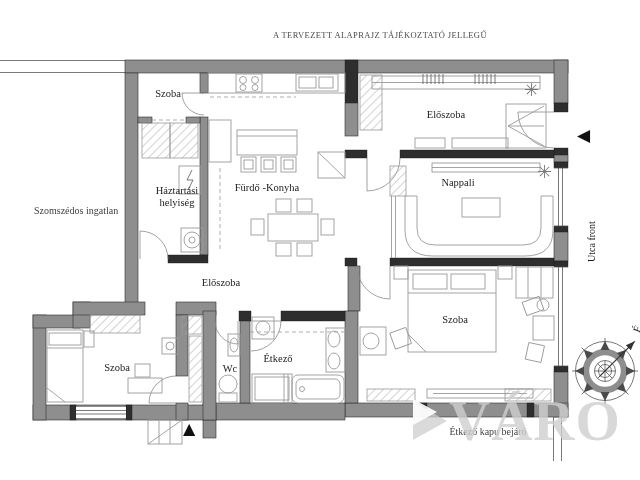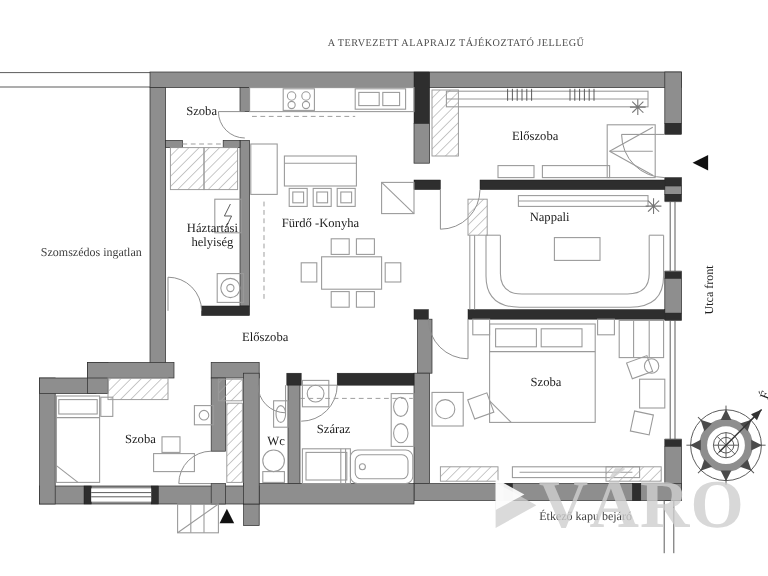--- a/index.html
+++ b/index.html
@@ -352,21 +352,21 @@
 <div id="gate">Étkező kapu bejáró</div>
 
 <div class="lbl" style="left:168px;top:93px">Szoba</div>
 <div class="lbl lbl-wrap" style="left:163px;top:197px">Háztartási helyiség</div>
 <div class="lbl" style="left:267px;top:187px">Fürdő -Konyha</div>
 <div class="lbl" style="left:446px;top:114px">Előszoba</div>
 <div class="lbl" style="left:458px;top:182px">Nappali</div>
 <div class="lbl" style="left:221px;top:282px">Előszoba</div>
 <div class="lbl" style="left:117px;top:367px">Szoba</div>
 <div class="lbl" style="left:230px;top:368px">Wc</div>
-<div class="lbl" style="left:278px;top:358px">Száraz</div>
+<div class="lbl" style="left:278px;top:358px">Étkező</div>
 <div class="lbl" style="left:455px;top:319px">Szoba</div>
 
 <div class="arrow" id="entry-arrow">◀</div>
 <div class="arrow" id="exit-arrow">▲</div>
 
 <div class="wm-tri" id="wm-tri-gray"></div>
 <div class="wm-tri" id="wm-tri-white"></div>
 <div id="wm-text">VÁRO</div>
 
 </div>

